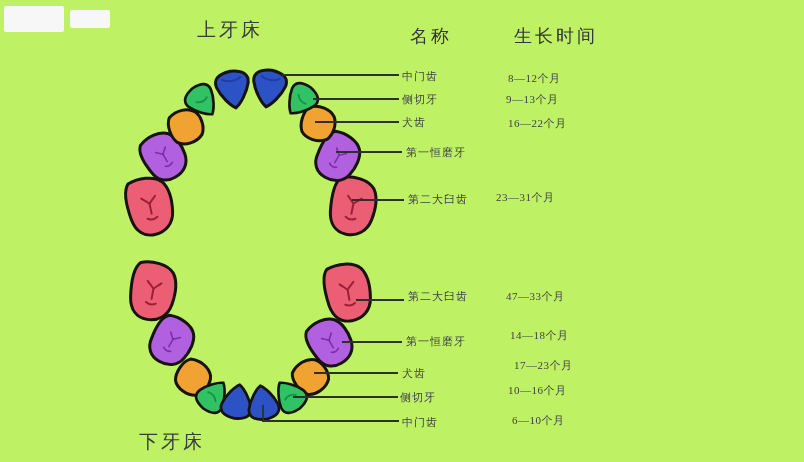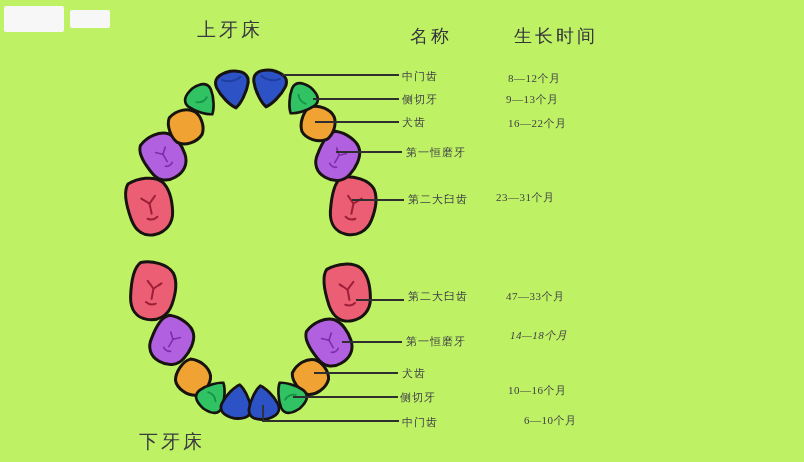--- a/index.html
+++ b/index.html
@@ -169,23 +169,24 @@
 
   <div class="lbl" style="left:406px;top:141px;">第一恒磨牙</div>
 
   <div class="lbl" style="left:408px;top:188px;">第二大臼齿</div>
   <div class="lbl time" style="left:496px;top:186px;">23—31个月</div>
 
   <div class="lbl" style="left:408px;top:285px;">第二大臼齿</div>
   <div class="lbl time" style="left:506px;top:285px;">47—33个月</div>
 
   <div class="lbl" style="left:406px;top:330px;">第一恒磨牙</div>
-  <div class="lbl time" style="left:510px;top:324px;font-style:italic;">14—18个月</div>
+  <div class="lbl time" style="left:510px;top:324px;">14—18个月</div>
 
   <div class="lbl" style="left:402px;top:362px;">犬齿</div>
+  <div class="lbl time" style="left:514px;top:354px;">17—23个月</div>
 
   <div class="lbl" style="left:400px;top:386px;">侧切牙</div>
   <div class="lbl time" style="left:508px;top:379px;">10—16个月</div>
 
   <div class="lbl" style="left:402px;top:411px;">中门齿</div>
-  <div class="lbl time" style="left:524px;top:409px;">6—10个月</div>
+  <div class="lbl time" style="left:512px;top:409px;">6—10个月</div>
 
 </div>
 
 </body></html>

